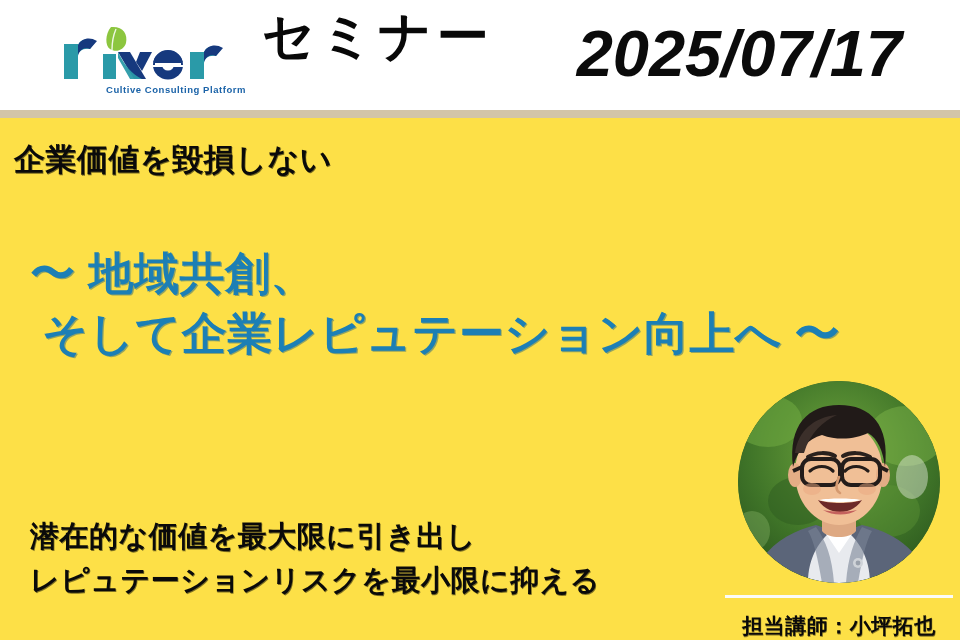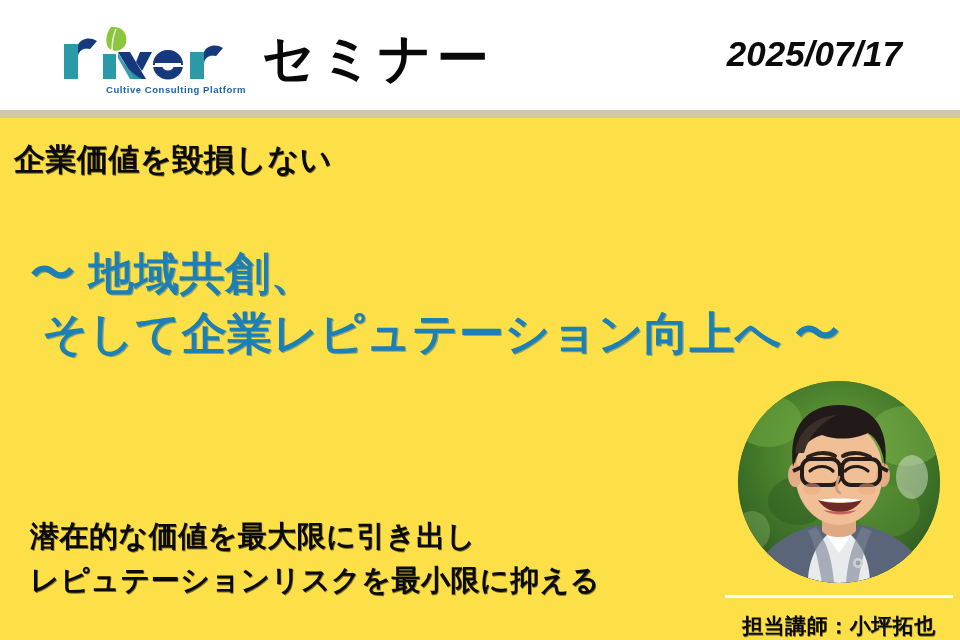--- a/index.html
+++ b/index.html
@@ -56,34 +56,34 @@
     font-size: 9.5px;
     font-weight: bold;
     letter-spacing: 0.55px;
     color: #1b63a8;
     white-space: nowrap;
   }
 
   #seminar-word {
     position: absolute;
     left: 262px;
-    top: 26px;
+    top: 4px;
     font-size: 52px;
     font-weight: bold;
     color: #080808;
     letter-spacing: 5px;
     line-height: 64px;
     white-space: nowrap;
   }
 
   #seminar-date {
     position: absolute;
     right: 58px;
     top: 24px;
-    font-size: 35px;
+    font-size: 65px;
     font-weight: bold;
     font-style: italic;
     color: #0b0b0b;
     letter-spacing: 0px;
     line-height: 60px;
     white-space: nowrap;
     font-family: "Liberation Sans", "DejaVu Sans", sans-serif;
   }
 
   

